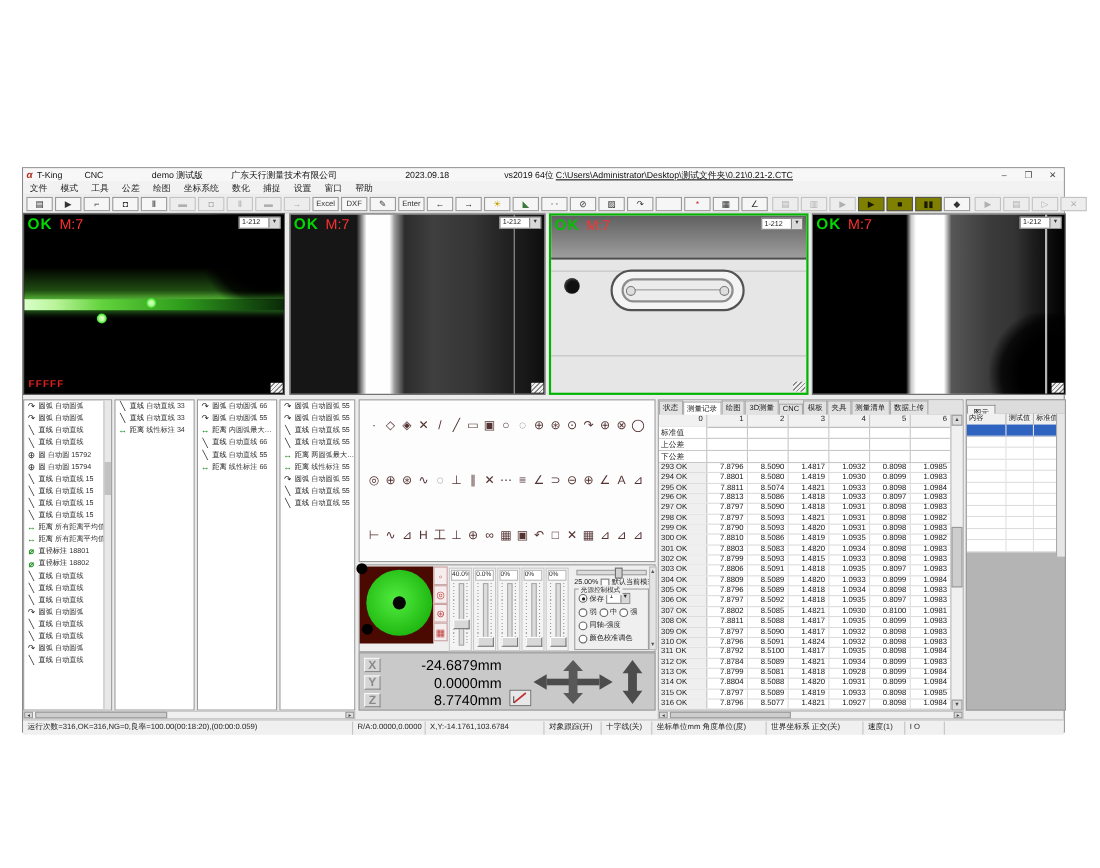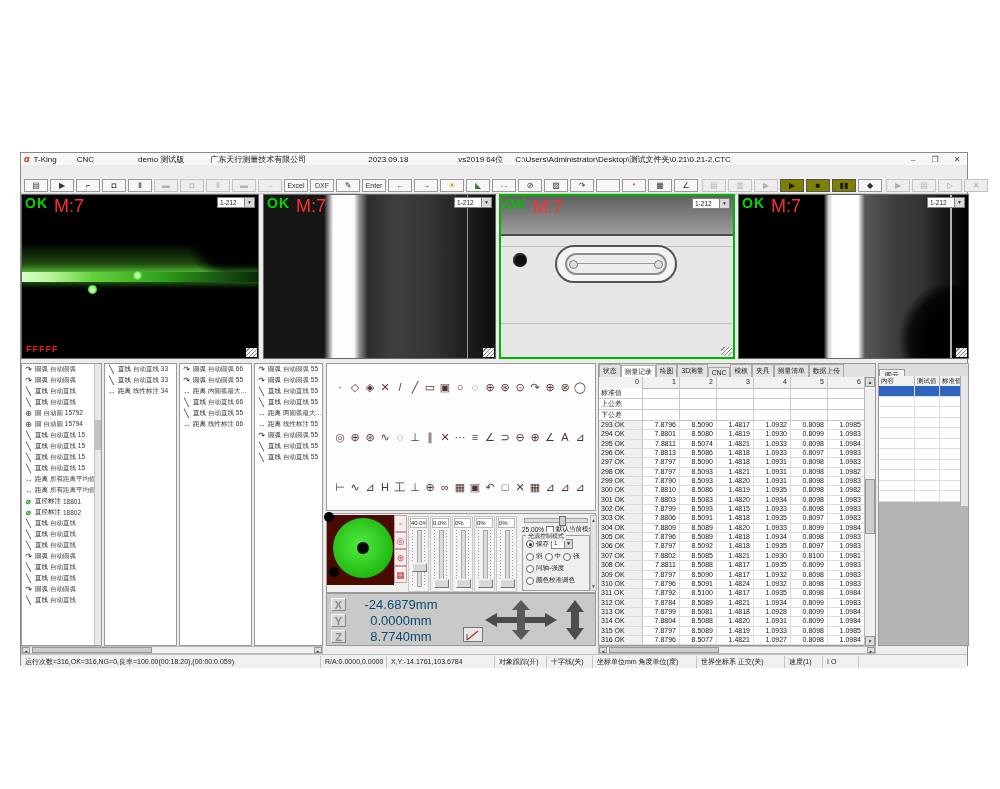--- a/index.html
+++ b/index.html
@@ -2,35 +2,35 @@
 <html><head>
 <meta charset="utf-8">
 <style>
   html,body{margin:0;padding:0;}
   body{width:1000px;height:789px;background:#ffffff;font-family:"Liberation Sans",sans-serif;position:relative;overflow:hidden;}
   #app{position:absolute;left:20px;top:152px;width:948px;height:514px;background:#ececec;border:1px solid #8a8a8a;box-sizing:border-box;font-family:"Liberation Sans",sans-serif;}
   
   #titlebar{position:absolute;left:0;top:0;width:100%;height:12px;background:#f7f7f7;display:flex;align-items:center;font-size:8px;color:#111;white-space:nowrap;}
   #titlebar .logo{color:#b03020;font-weight:bold;font-style:italic;margin-left:3px;font-size:9px;}
   #titlebar .t1{margin-left:4px;} #titlebar .t2{margin-left:20px;} #titlebar .t3{margin-left:44px;}
-  #titlebar .t4{margin-left:26px;} #titlebar .t5{margin-left:62px;} #titlebar .t6{margin-left:50px;} #titlebar .t7{margin-left:12px;}
+  #titlebar .t4{margin-left:26px;} #titlebar .t5{margin-left:62px;} #titlebar .t6{margin-left:50px;} #titlebar .t7{margin-left:2px;text-decoration:underline;}
   #winctl{position:absolute;right:4px;top:0;height:12px;display:flex;gap:10px;align-items:center;font-size:8px;color:#444;}
   #winctl span{width:12px;text-align:center;cursor:default;}
   #menubar{position:absolute;left:0;top:12px;width:100%;height:12px;background:#f2f2f2;border-bottom:1px solid #d8d8d8;display:flex;align-items:center;font-size:8px;color:#222;}
   #menubar span{padding:0 6px;}
   #toolbar{position:absolute;left:0;top:24px;width:100%;height:17px;background:#efefef;border-bottom:1px solid #cfcfcf;display:flex;align-items:center;gap:2px;padding-left:3px;box-sizing:border-box;}
   .tbtn{height:13px;min-width:24px;background:#f6f6f6;border:1px solid #9a9a9a;font-size:8px;line-height:11px;color:#333;padding:0 2px;box-sizing:border-box;text-align:center;}
   .tbtn.txt{font-size:7px;}
   .tbtn.dis{color:#b0b0b0;border-color:#c2c2c2;background:#ededed;}
   .tbtn.olive{background:#7f7f00;color:#1a1a00;border-color:#555;}
   .tsep{width:8px;}
   
   .cam{position:absolute;top:41px;height:165px;background:#000;overflow:hidden;box-sizing:border-box;border:1px solid #666;}
   .cam .ok{position:absolute;left:3px;top:0;font-size:14px;font-weight:bold;color:#00d800;z-index:6;letter-spacing:1px;}
-  .cam .m{position:absolute;left:32px;top:1px;font-size:18px;color:#ff3030;z-index:6;}
+  .cam .m{position:absolute;left:32px;top:1px;font-size:13px;color:#ff3030;z-index:6;}
   .combo{position:absolute;top:2px;right:3px;width:38px;height:11px;background:#fff;border:1px solid #808080;display:flex;z-index:7;box-sizing:border-box;}
   .combo .val{flex:1;font-size:6.5px;line-height:9px;padding-left:2px;color:#222;}
   .combo .arr{width:9px;background:#d9d9d9;border-left:1px solid #808080;font-size:5px;line-height:9px;text-align:center;color:#333;}
   .grip{position:absolute;right:1px;bottom:1px;width:11px;height:9px;background:repeating-linear-gradient(135deg,#f0f0f0 0 2px,#8a8a8a 2px 3px);z-index:8;}
   
   #cam1 .glow{position:absolute;left:0;top:48px;width:100%;height:30px;background:linear-gradient(180deg,rgba(40,120,30,0) 0%,rgba(70,170,40,.45) 70%,rgba(120,220,70,.7) 100%);}
   #cam1 .vign{position:absolute;left:160px;top:-25px;width:120px;height:110px;background:radial-gradient(circle,#000 0 45%,rgba(0,0,0,.85) 60%,transparent 75%);}
   #cam1 .band{position:absolute;left:0;top:77px;width:100%;height:10px;background:linear-gradient(90deg,#d8ffc9 0%,#baf49a 12%,#62d23c 30%,#2f9e1c 60%,#175410 85%,#0a2a08 100%);box-shadow:0 0 6px 2px rgba(80,220,60,.5);}
   #cam1 .dot{position:absolute;width:9px;height:9px;border-radius:50%;background:radial-gradient(circle,#c9ffb0 0 30%,#35e01e 70%,#0c6a08 100%);}
   #cam1 .note{position:absolute;left:4px;bottom:4px;color:#e02020;font-size:9px;font-weight:bold;letter-spacing:1px;}
@@ -92,21 +92,21 @@
   .radio.sel:after{content:"";position:absolute;left:1.5px;top:1.5px;width:3px;height:3px;border-radius:50%;background:#222;}
   .msel{width:20px;height:8px;border:1px solid #888;background:#fff;display:inline-flex;}
   .msel .v{flex:1;font-size:6px;line-height:7px;padding-left:2px;}
   .msel .a{width:7px;background:#d8d8d8;border-left:1px solid #888;font-size:5px;line-height:7px;text-align:center;}
   .minivs{position:absolute;right:0;top:1px;width:7px;height:76px;background:#e4e4e4;border:1px solid #bbb;box-sizing:border-box;}
   .minivs span{position:absolute;left:0;width:100%;text-align:center;font-size:5px;color:#555;}
   
   #dro{position:absolute;left:305px;top:440px;width:270px;height:53px;background:#c9c9c9;border:1px solid #9a9a9a;box-sizing:border-box;}
   .droRow{position:absolute;left:4px;height:16px;display:flex;align-items:center;}
   .axis{width:15px;height:13px;background:#d6d6d6;border:1px solid #888;border-top-color:#f8f8f8;border-left-color:#f8f8f8;color:#8a8a8a;font-weight:bold;font-size:11px;line-height:12px;text-align:center;box-sizing:border-box;}
-  .droVal{width:110px;text-align:center;font-size:13px;color:#0c4a6e;}
+  .droVal{width:110px;text-align:right;font-size:13px;color:#000000;}
   #diagbtn{position:absolute;left:136px;top:33px;width:20px;height:15px;background:#e8e8e8;border:1px solid #777;box-sizing:border-box;}
   #arrows{position:absolute;left:158px;top:6px;}
   #varrow{position:absolute;left:238px;top:6px;}
   
   #records{position:absolute;left:577px;top:210px;width:278px;height:283px;background:#fff;border:1px solid #9a9a9a;box-sizing:border-box;}
   #rectabs{position:absolute;left:0;top:0;width:100%;height:13px;background:#e2e2e2;display:flex;align-items:flex-end;border-bottom:1px solid #aaa;}
   .rtab{font-size:6.8px;padding:1px 3px;border:1px solid #aaa;border-bottom:none;background:#e2e2e2;color:#222;white-space:nowrap;}
   .rtab.active{background:#fff;position:relative;top:1px;}
   #rechead{position:absolute;left:0;top:13px;width:266px;height:11px;display:flex;background:#f1f1f1;border-bottom:1px solid #b8b8b8;}
   #rechead span{font-size:7px;line-height:10px;text-align:right;padding-right:3px;border-right:1px solid #c4c4c4;box-sizing:border-box;color:#222;}
@@ -155,20 +155,33 @@
     <span class="t5">2023.09.18</span>
     <span class="t6">vs2019 64位</span>
     <span class="t7">C:\Users\Administrator\Desktop\测试文件夹\0.21\0.21-2.CTC</span>
     <div id="winctl">
       <span>–</span>
       <span>❐</span>
       <span>✕</span>
     </div>
   </div>
 
+  <div id="menubar">
+      <span>文件</span>
+      <span>模式</span>
+      <span>工具</span>
+      <span>公差</span>
+      <span>绘图</span>
+      <span>坐标系统</span>
+      <span>数化</span>
+      <span>捕捉</span>
+      <span>设置</span>
+      <span>窗口</span>
+      <span>帮助</span>
+    </div>
   <div id="toolbar">
       <button class="tbtn">▤</button>
       <button class="tbtn">▶</button>
       <button class="tbtn">⌐</button>
       <button class="tbtn">◘</button>
       <button class="tbtn">Ⅱ</button>
       <button class="tbtn dis">▬</button>
       <button class="tbtn dis">◘</button>
       <button class="tbtn dis">Ⅱ</button>
       <button class="tbtn dis">▬</button>

